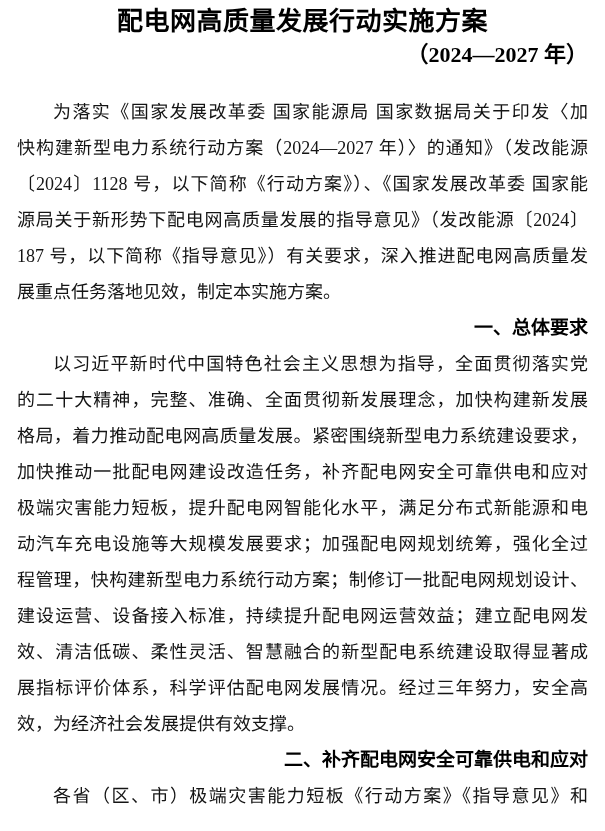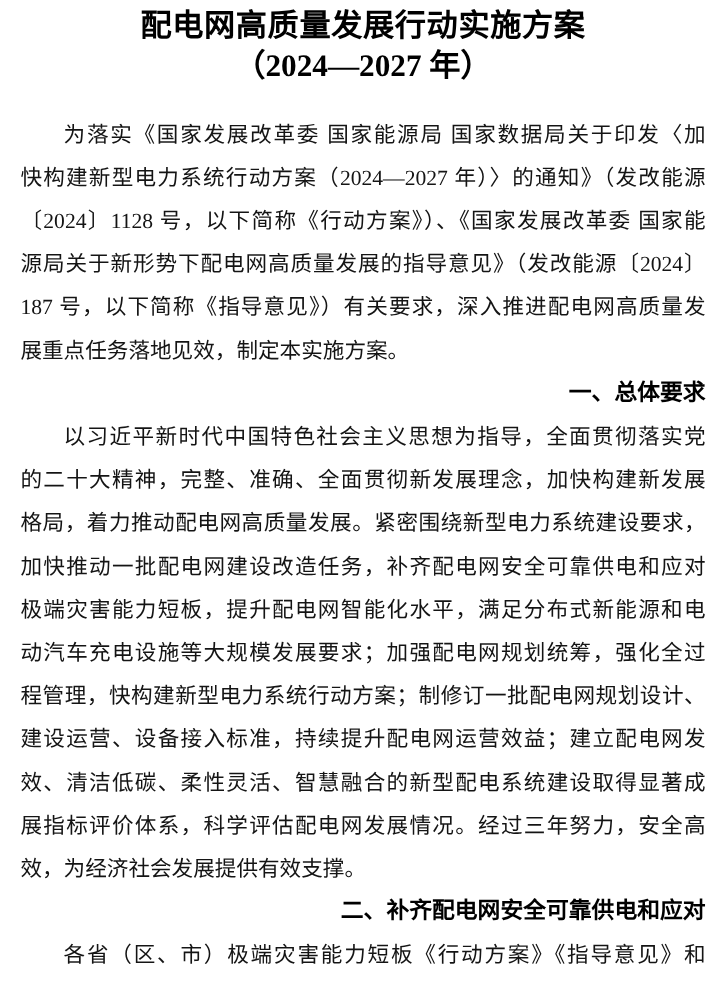--- a/index.html
+++ b/index.html
@@ -25,23 +25,23 @@
     font-size: 26px;
     line-height: 32px;
     text-align: center;
     color: #000000;
     letter-spacing: 0.5px;
   }
   .doc-subtitle {
     margin: 2px 0 0 0;
     font-family: "Liberation Serif", serif;
     font-weight: 700;
-    font-size: 26px;
+    font-size: 22px;
     line-height: 30px;
-    text-align: center;
+    text-align: right;
     color: #000000;
   }
   .doc-body {
     margin-top: 24px;
     font-family: "Liberation Serif", serif;
     font-size: 18px;
     line-height: 36px;
     color: #141414;
   }
   .paragraph {

